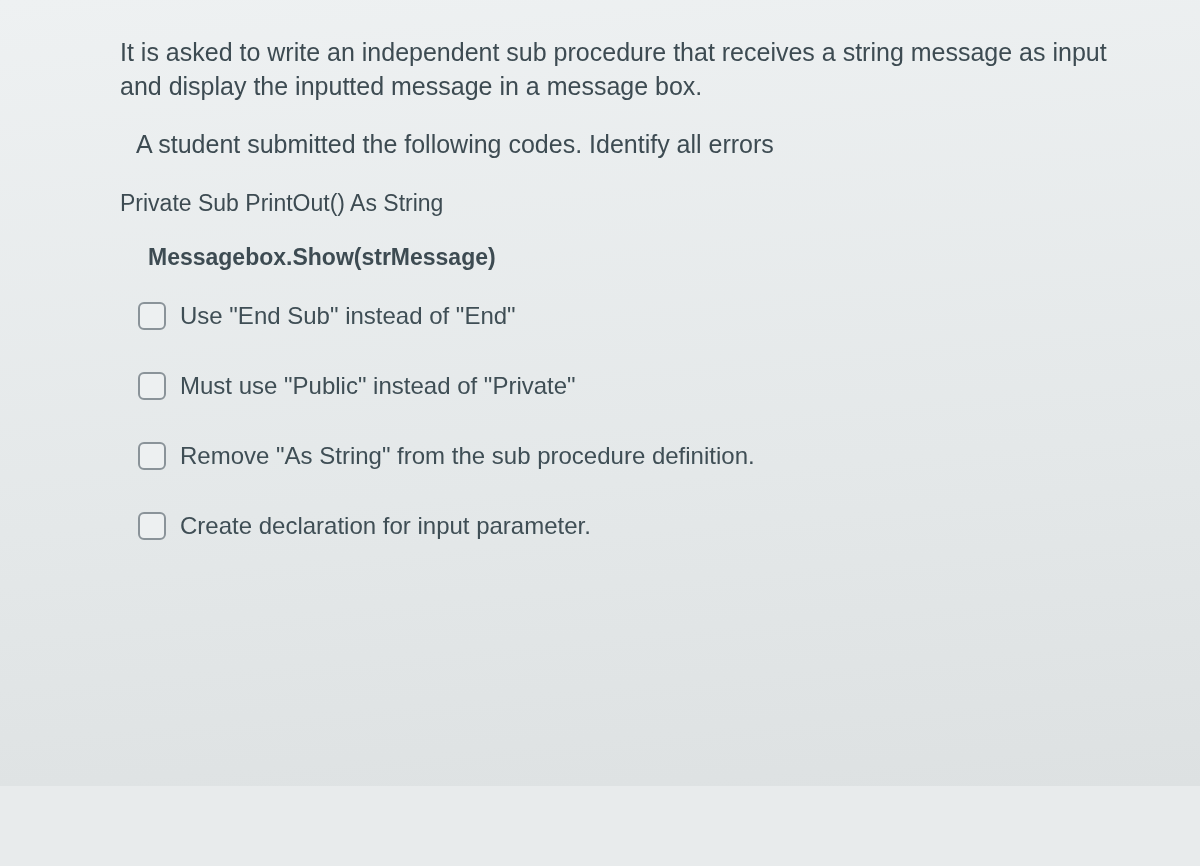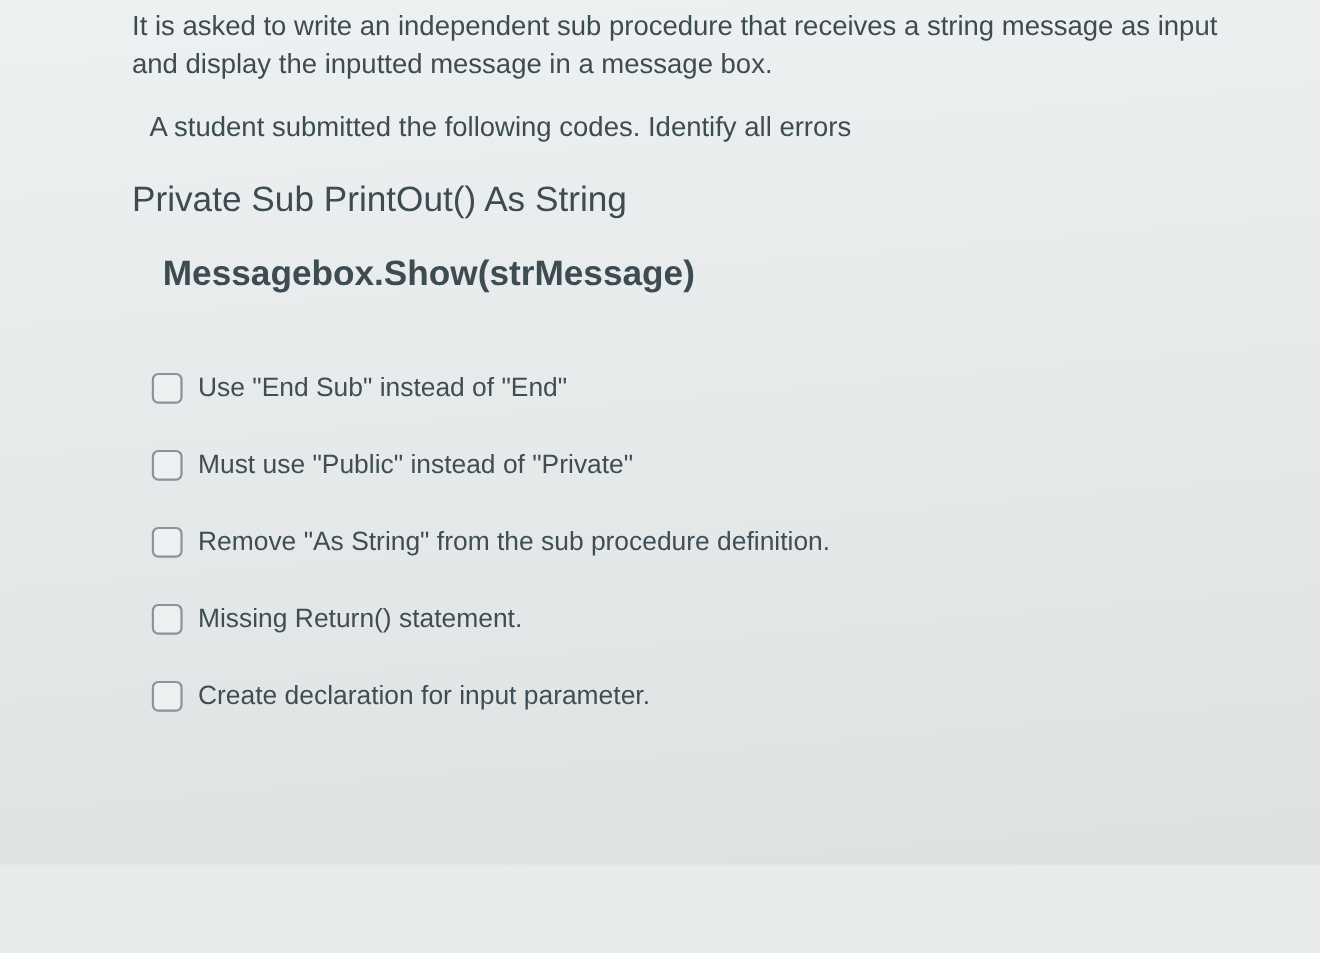--- a/index.html
+++ b/index.html
@@ -9,38 +9,38 @@
     height: 866px;
     background: #e8ebec;
     font-family: "Segoe UI", "Helvetica Neue", Arial, sans-serif;
     color: #3a4a52;
     overflow: hidden;
   }
   .page {
     box-sizing: border-box;
     width: 1200px;
     height: 786px;
-    padding: 8px 90px 0 120px;
+    padding: 36px 90px 0 120px;
     background: linear-gradient(175deg, #eef1f2 0%, #e4e8e9 60%, #dde1e2 100%);
   }
   .prompt {
     font-size: 25px;
     line-height: 1.35;
     color: #3d4b52;
     margin-bottom: 26px;
   }
   .prompt .p2 {
     margin-top: 24px;
     margin-left: 16px;
   }
   .code-block {
-    font-size: 32px;
+    font-size: 23px;
     line-height: 1.4;
     color: #3d4b52;
-    margin-bottom: 68px;
+    margin-bottom: 28px;
   }
   .code-line {
     margin: 22px 0;
   }
   .code-indent {
     padding-left: 28px;
     font-weight: bold;
   }
   .options {
     display: flex;
@@ -92,24 +92,20 @@
     <div class="option">
       <div class="checkbox"></div>
       <div class="option-label">Must use "Public" instead of "Private"</div>
     </div>
 
     <div class="option">
       <div class="checkbox"></div>
       <div class="option-label">Remove "As String" from the sub procedure definition.</div>
     </div>
 
-    <div class="option">
-      <div class="checkbox"></div>
-      <div class="option-label">Missing Return() statement.</div>
-    </div>
 
     <div class="option">
       <div class="checkbox"></div>
       <div class="option-label">Create declaration for input parameter.</div>
     </div>
 
   </div>
 
 </div>
 

